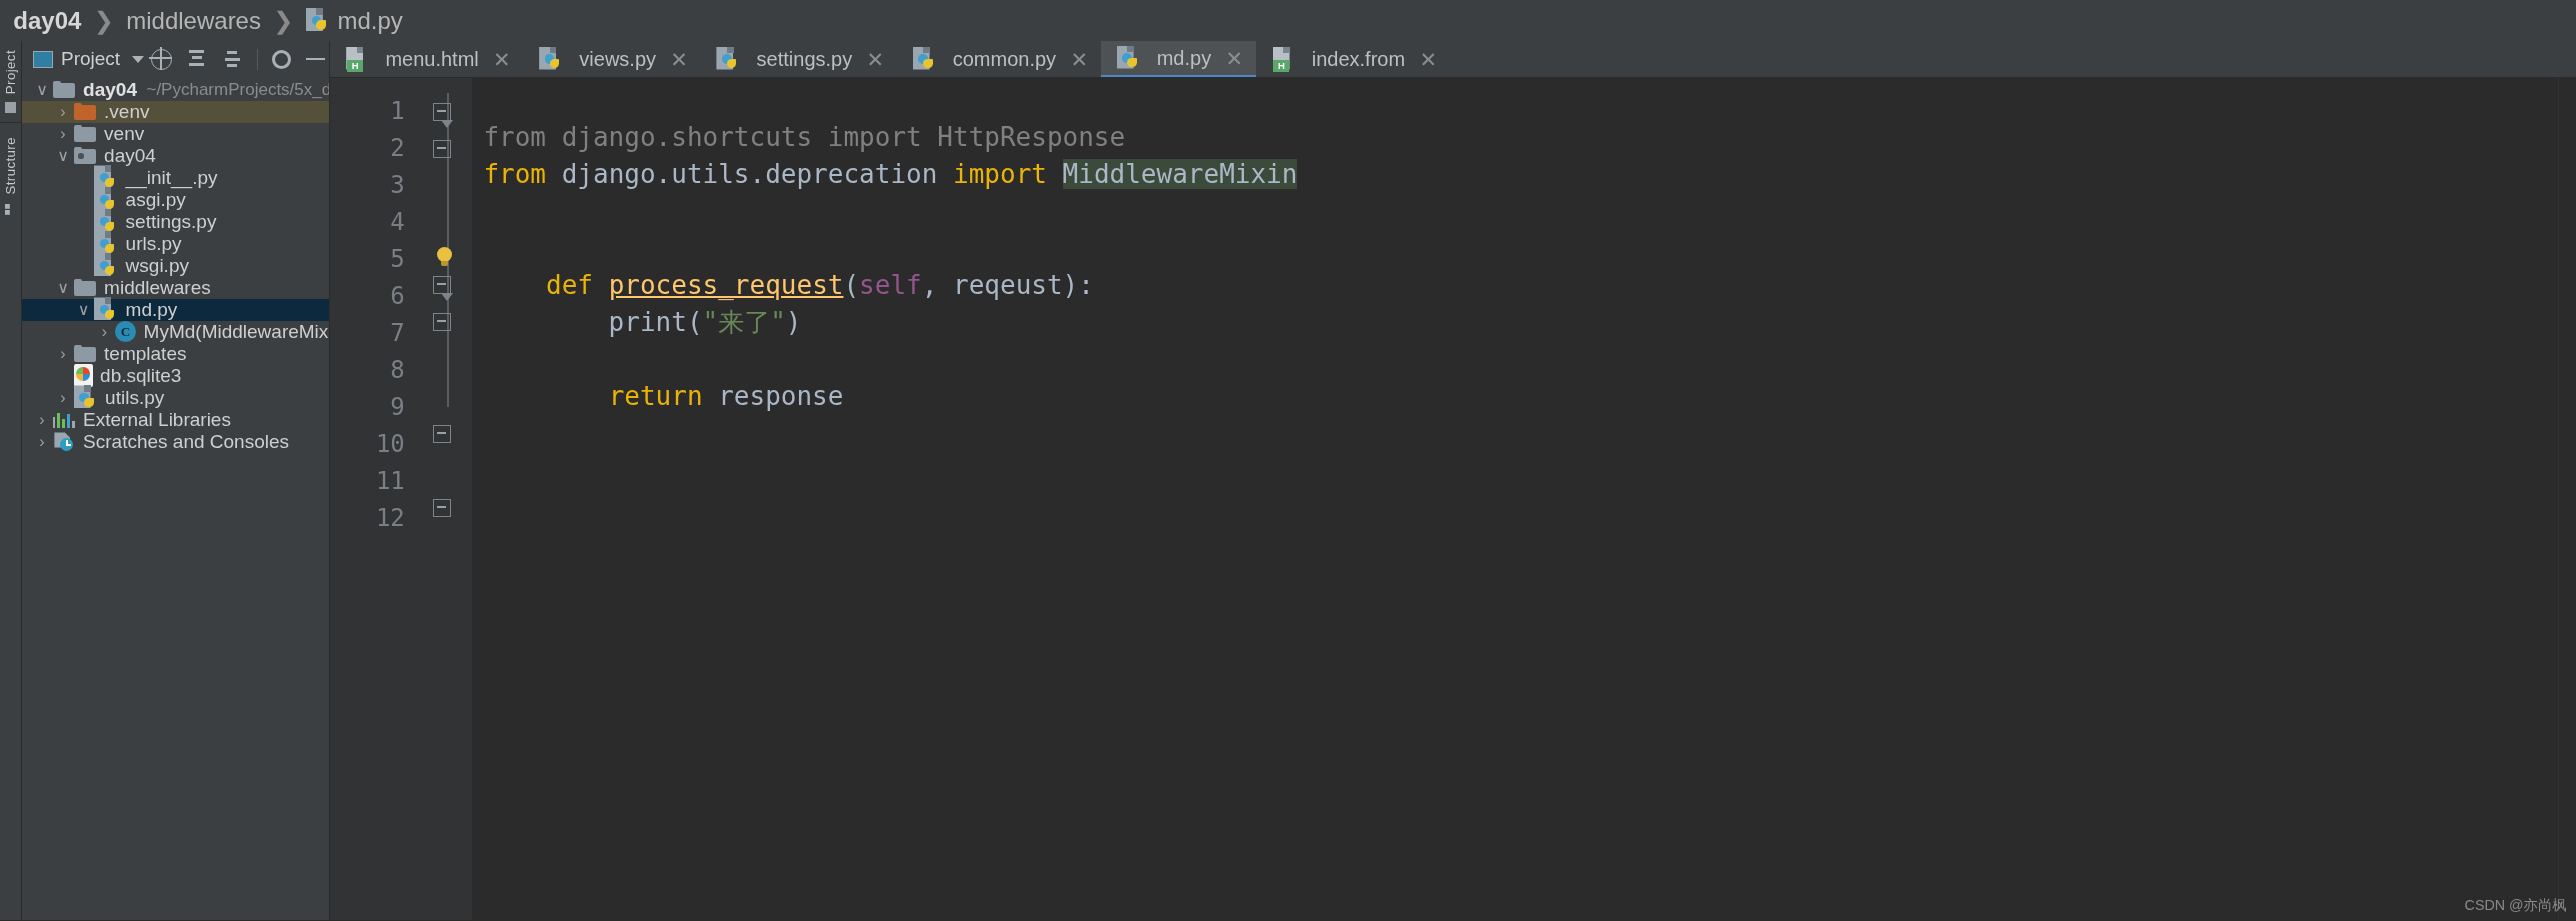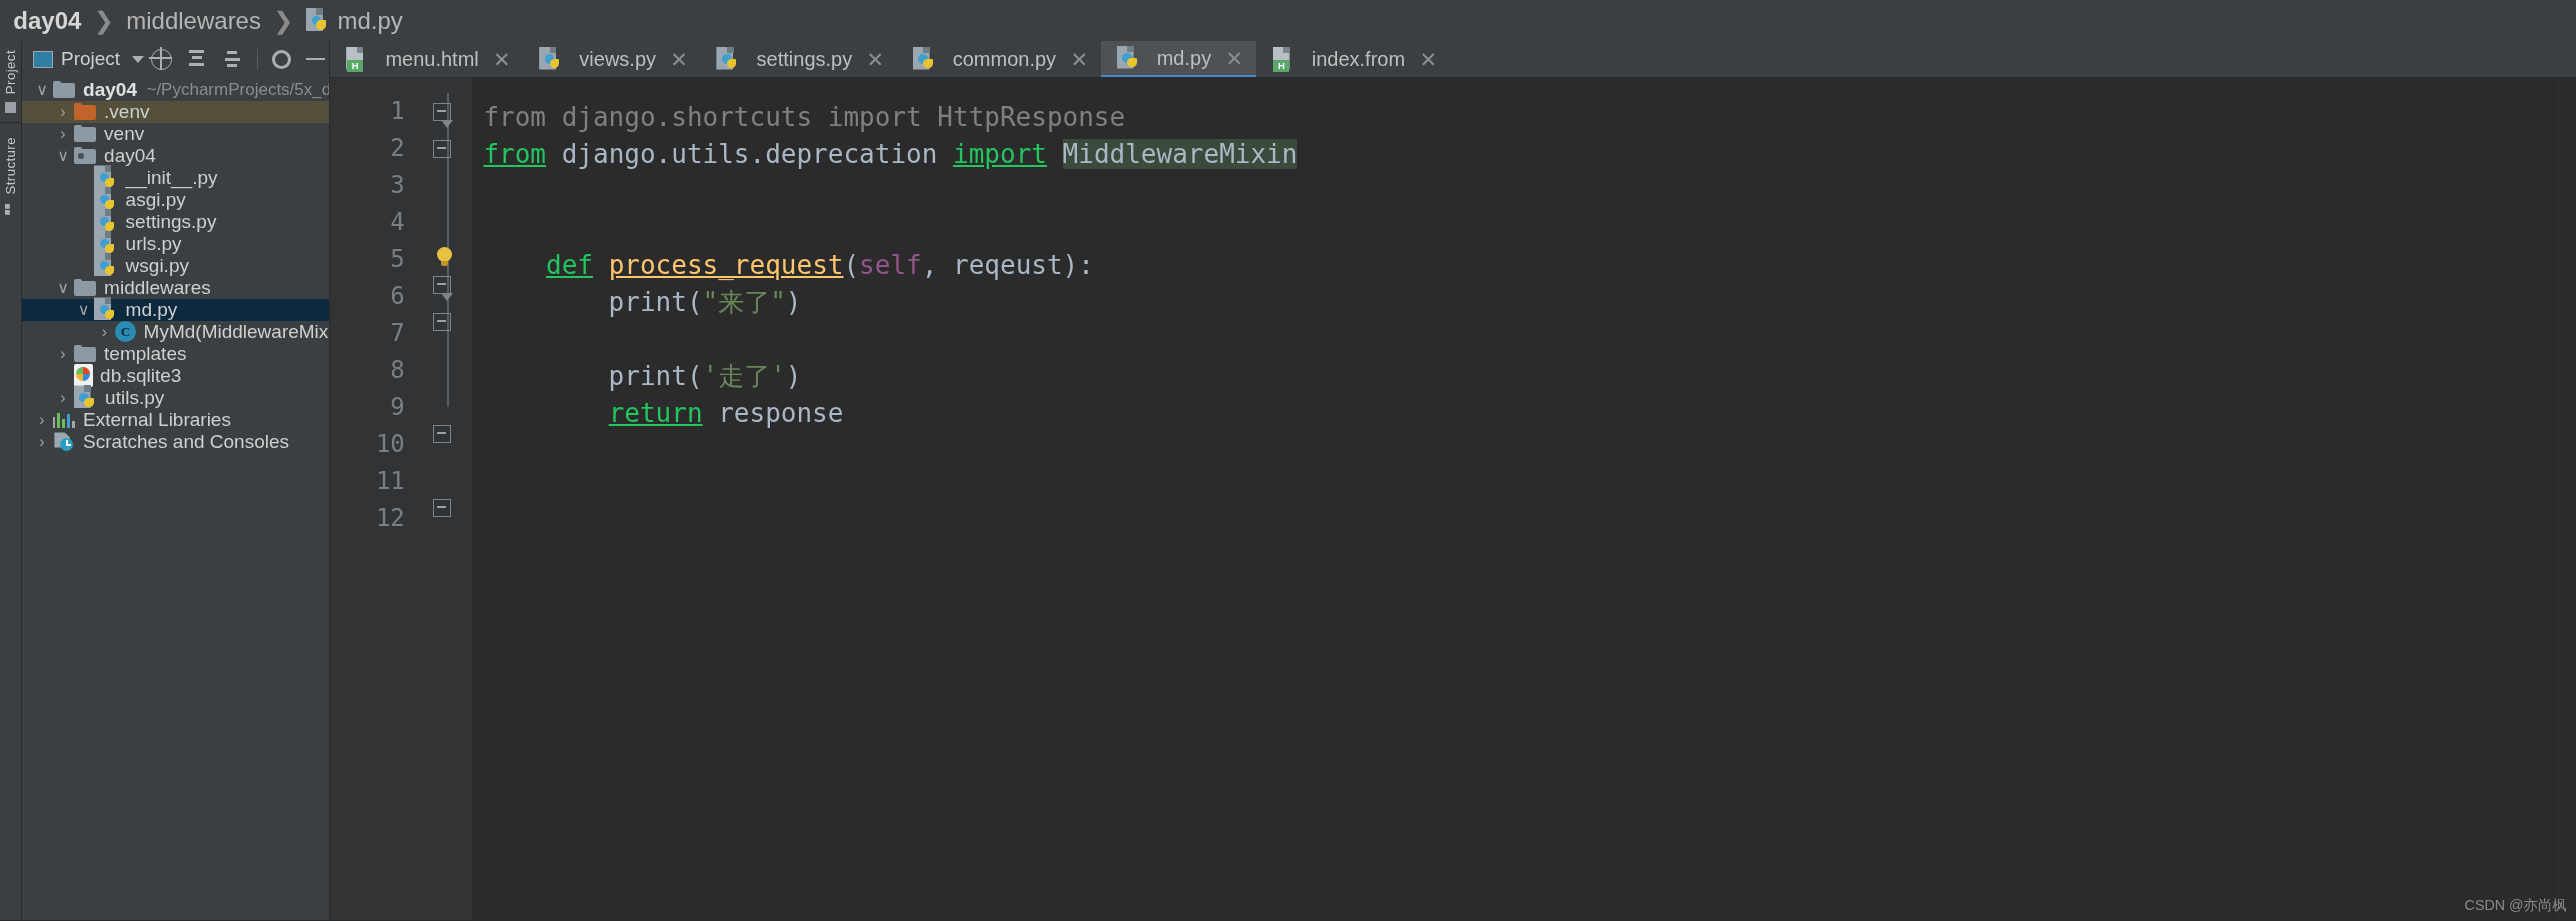--- a/index.html
+++ b/index.html
@@ -117,24 +117,24 @@
   .foldcol{width:52px;min-width:52px;background:#313335;padding-top:15.2px;position:relative;}
   .foldbox{position:absolute;left:13.3px;top:9.5px;width:18px;height:18px;border:1.9px solid #7d848a;box-sizing:border-box;}
   .foldbox:before{content:"";position:absolute;left:2.9px;top:5.7px;width:8.6px;height:1.9px;background:#9aa0a6;}
   .foldtip{position:absolute;left:21px;top:28px;width:0;height:0;border-left:6.7px solid transparent;
      border-right:6.7px solid transparent;border-top:8.6px solid #7d848a;}
   .fline{position:absolute;left:27px;width:1.9px;background:#585e63;}
   .bulb{position:absolute;width:19px;height:23px;}
   .bulb .b{position:absolute;left:1.9px;top:0;width:15.2px;height:15.2px;border-radius:50%;background:#e8c140;}
   .bulb .s{position:absolute;left:5.7px;top:14.3px;width:7.6px;height:4.8px;background:#b9972d;border-radius:0 0 1.9px 1.9px;}
 
-  .codewrap{flex:1;position:relative;background:#2b2b2b;overflow:hidden;padding-top:21px;}
+  .codewrap{flex:1;position:relative;background:#2b2b2b;overflow:hidden;padding-top:21px;margin-top:20px;}
   .cline{height:37px;line-height:37px;font-family:"DejaVu Sans Mono", monospace;font-size:26px;
      white-space:pre;padding-left:11.4px;color:#a9b7c6;}
-  .kw{color:#22c55e;text-decoration:underline;}
+  .kw{color:#eab308;}
   .gray{color:#808080;}
   .plain{color:#a9b7c6;}
   .fn{color:#ffc66d;text-decoration:underline;text-decoration-color:#ffc66d;}
   .self{color:#94558d;}
   .str{color:#6a8759;}
   .hl-green{background:#3c4a3b;}
   .hl-sel{background:#214283;color:#d7dce3;}
   .caret{display:inline-block;width:1.9px;height:27px;background:#d7dce3;vertical-align:-5.7px;margin:0 -1px;}
 
   
@@ -466,21 +466,20 @@
         </div>
 
         <div class="codewrap">
           <div class="cline"><span class="gray">from django.shortcuts import HttpResponse</span></div>
           <div class="cline"><span class="kw">from</span><span class="plain"> django.utils.deprecation </span><span class="kw">import</span><span class="plain"> </span><span class="hl-green">MiddlewareMixin</span></div>
           <div class="cline"></div>
           <div class="cline"></div>
           <div class="cline"><span class="plain">    </span><span class="kw">def</span><span class="plain"> </span><span class="fn">process_request</span><span class="plain">(</span><span class="self">self</span><span class="plain">, reqeust):</span></div>
           <div class="cline"><span class="plain">        print(</span><span class="str">"来了"</span><span class="plain">)</span></div>
           <div class="cline"></div>
-          <div class="cline"><span class="plain">        print(</span><span class="str">'走了'</span><span class="plain">)</span></div>
           <div class="cline"><span class="plain">        </span><span class="kw">return</span><span class="plain"> response</span></div>
           <div class="cline"></div>
         </div>
         <div class="rscroll"></div>
       </div>
     </div>
   </div>
 
   <div class="bottom-strip"></div>
   <div class="watermark">CSDN @亦尚枫</div>

